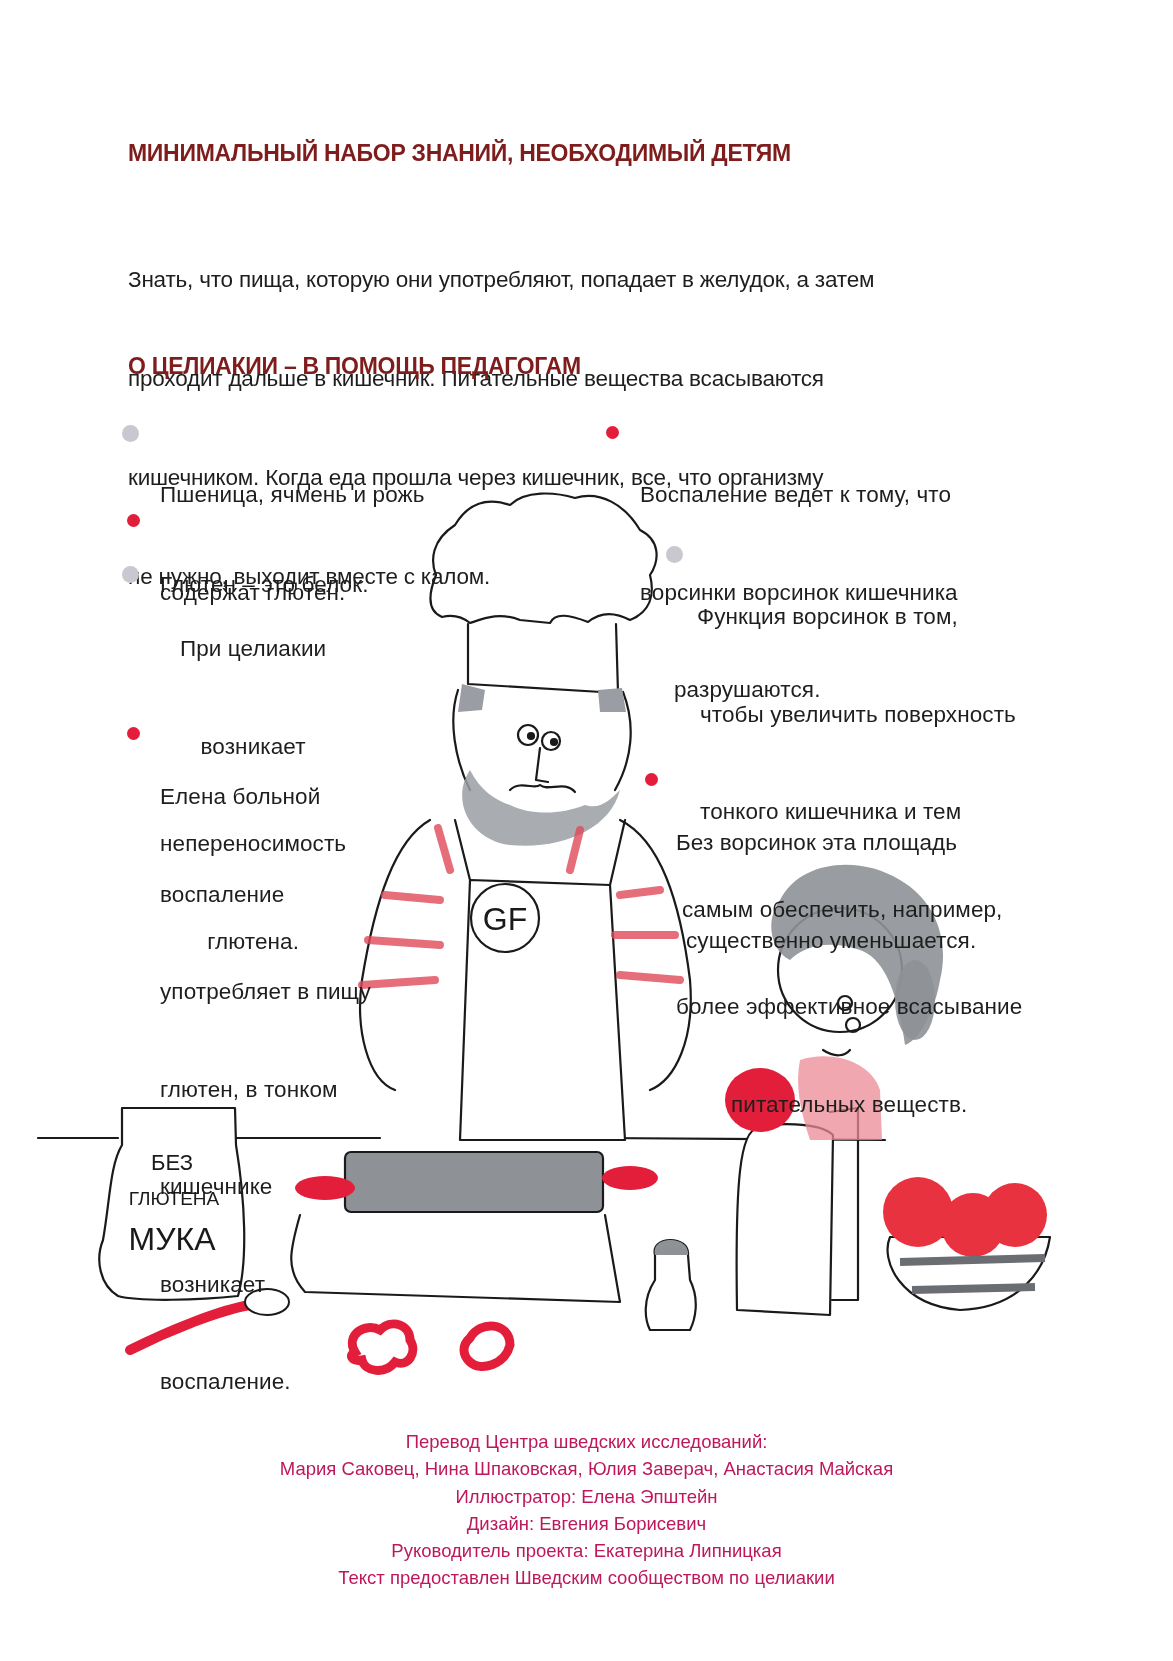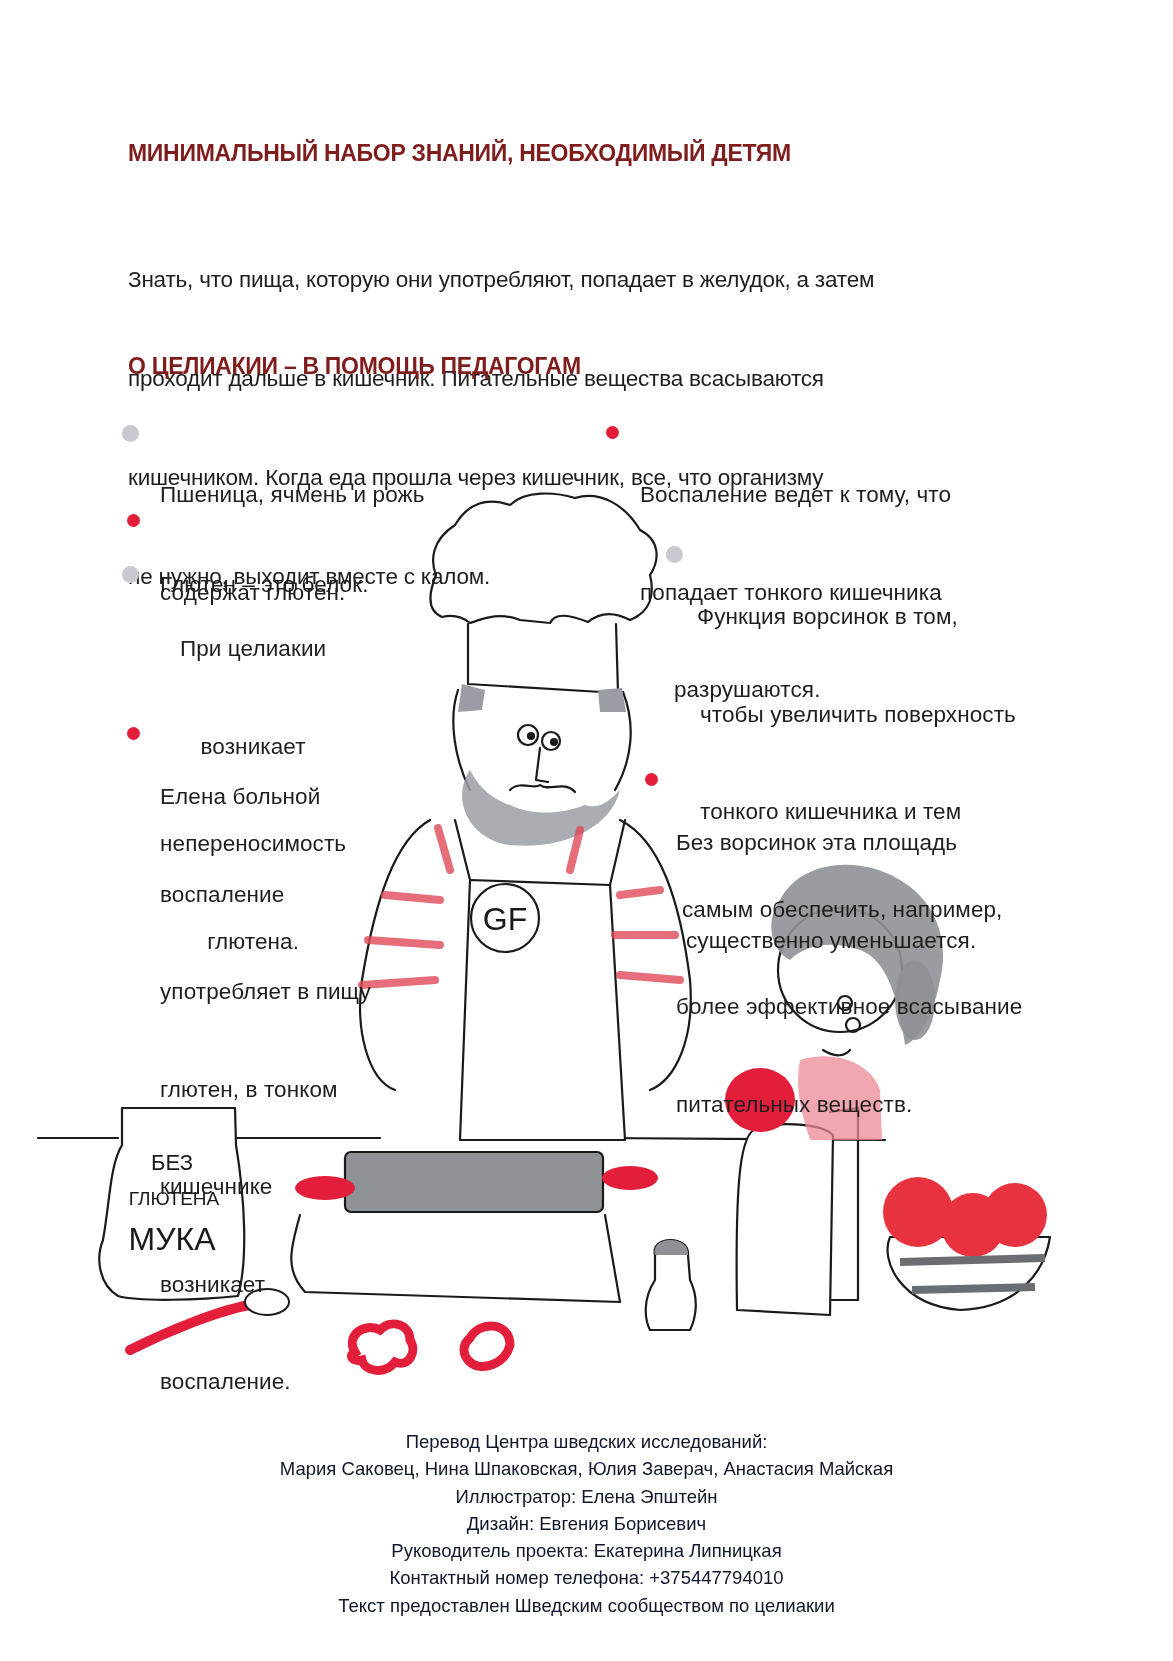--- a/index.html
+++ b/index.html
@@ -7,21 +7,21 @@
            font-family: "Liberation Sans", "DejaVu Sans", sans-serif; color: #1e1e1e; }
     .abs { position: absolute; }
     .heading { color: #7f1d1d; font-weight: bold; font-size: 23px; letter-spacing: -0.3px;
                font-family: "Liberation Sans", sans-serif; }
     .body-text { font-size: 22.5px; line-height: 33px; letter-spacing: -0.2px; white-space: pre; }
     .bullet { position: absolute; font-size: 22.5px; line-height: 32.5px; white-space: pre; letter-spacing: 0.1px; }
     .dot { position: absolute; border-radius: 50%; }
     .dot.gray { width: 17px; height: 17px; background: #c9c8d0; }
     .dot.red { width: 13px; height: 13px; background: #e31e3a; }
     .credits { position: absolute; left: 0; width: 1173px; top: 1428px; text-align: center;
-               color: #0f172a; font-size: 18.5px; line-height: 27.3px; }
+               color: #be185d; font-size: 18.5px; line-height: 27.3px; }
     .credits div { white-space: pre; }
     svg.illu { position: absolute; left: 0; top: 0; }
   </style>
 </head>
 <body>
 
 <svg class="illu" width="1173" height="1661" viewBox="0 0 1173 1661">
   <g fill="none" stroke="#1a1a1a" stroke-width="2.2" stroke-linejoin="round" stroke-linecap="round">
 
     <path d="M38 1138 L118 1138 M232 1138 L380 1138 M600 1138 L885 1140"></path>
@@ -150,41 +150,40 @@
   <div>употребляет в пищу</div>
   <div>глютен, в тонком</div>
   <div>кишечнике</div>
   <div>возникает</div>
   <div>воспаление.</div>
 </div>
 
 <span class="dot red" style="left:606px; top:426px;"></span>
 <div class="bullet" style="left:640px; top:414px;">
   <div>Воспаление ведет к тому, что</div>
-  <div>попадает тонкого кишечника</div>
+  <div>ворсинки ворсинок кишечника</div>
   <div style="padding-left:34px;">разрушаются.</div>
 </div>
 
 <span class="dot gray" style="left:666px; top:546px;"></span>
 <div class="bullet" style="left:640px; top:536px;">
   <div style="padding-left:57px;">Функция ворсинок в том,</div>
   <div style="padding-left:60px;">чтобы увеличить поверхность</div>
   <div style="padding-left:60px;">тонкого кишечника и тем</div>
   <div style="padding-left:42px;">самым обеспечить, например,</div>
   <div style="padding-left:36px;">более эффективное всасывание</div>
-  <div style="padding-left:36px;">питательных веществ.</div>
+  <div style="padding-left:36px;text-align:center;">питательных веществ.</div>
 </div>
 
 <span class="dot red" style="left:645px; top:773px;"></span>
 <div class="bullet" style="left:640px; top:762px;">
   <div style="padding-left:36px;">Без ворсинок эта площадь</div>
   <div style="padding-left:46px;">существенно уменьшается.</div>
 </div>
 
 <div class="credits">
   <div>Перевод Центра шведских исследований:</div>
   <div>Мария Саковец, Нина Шпаковская, Юлия Заверач, Анастасия Майская</div>
   <div>Иллюстратор: Елена Эпштейн</div>
   <div>Дизайн: Евгения Борисевич</div>
   <div>Руководитель проекта: Екатерина Липницкая</div>
-  <div>Контактный номер телефона: +375447794010</div>
   <div>Текст предоставлен Шведским сообществом по целиакии</div>
 </div>
 
 </body></html>

